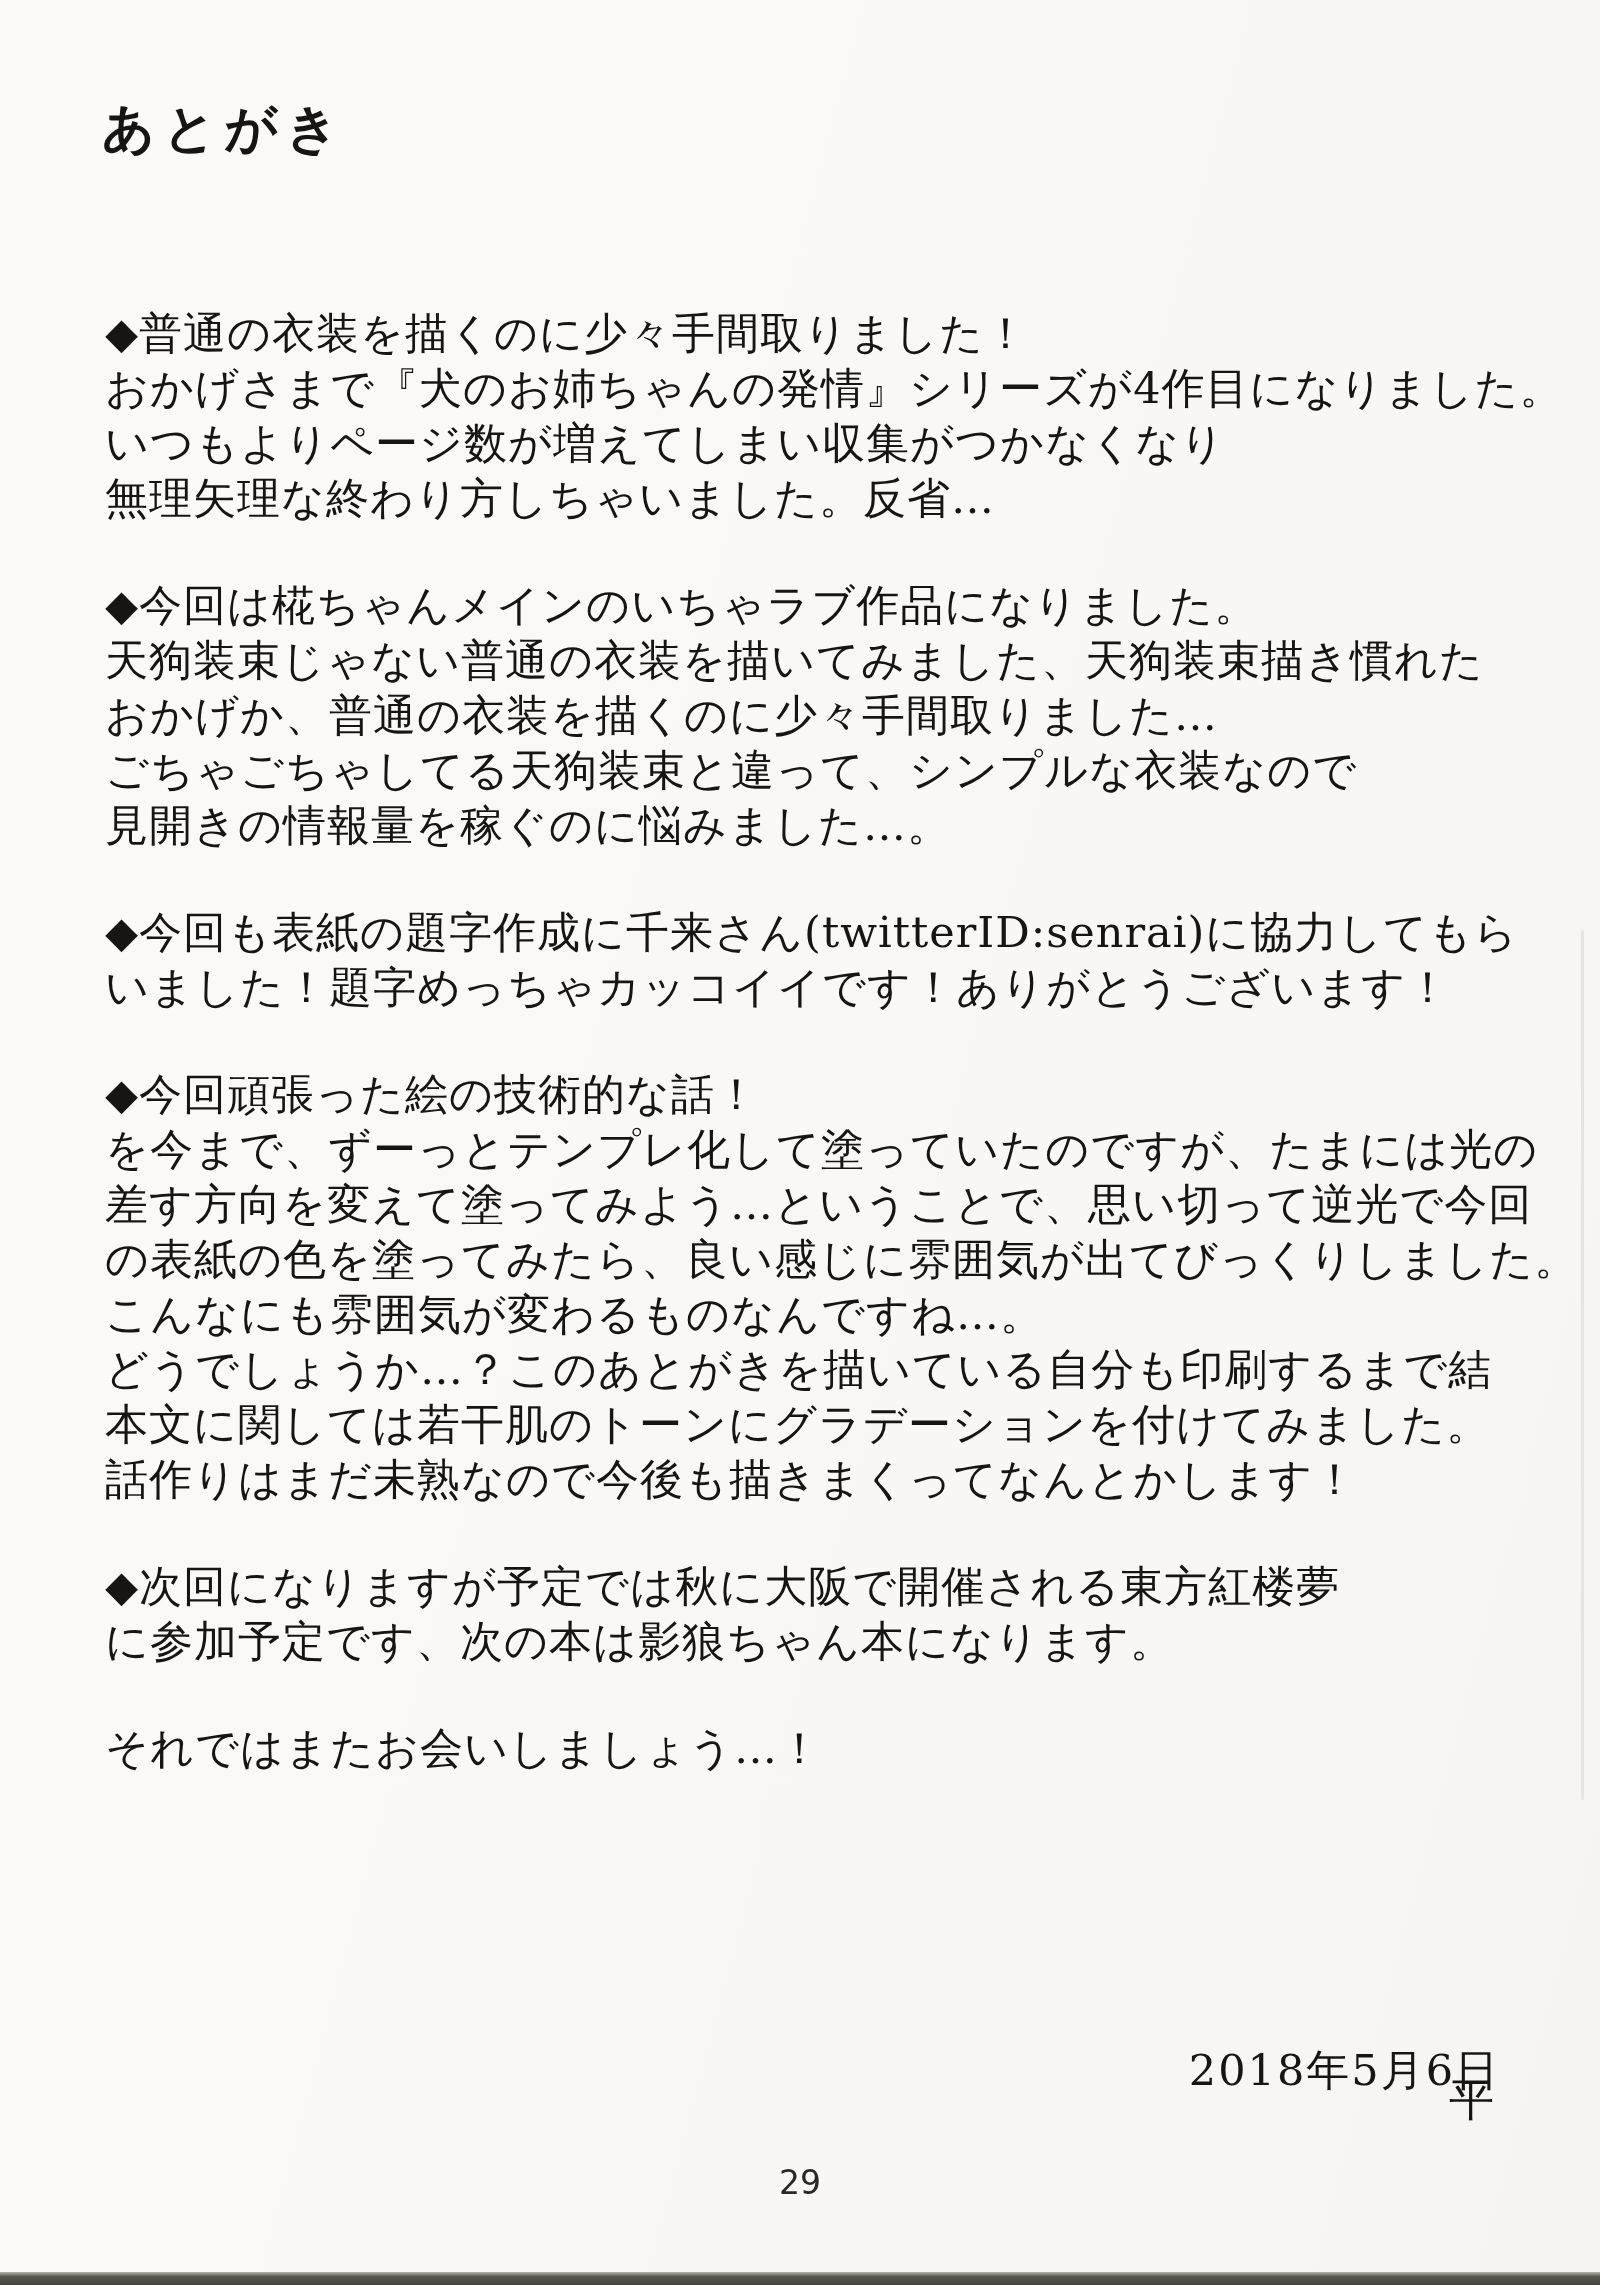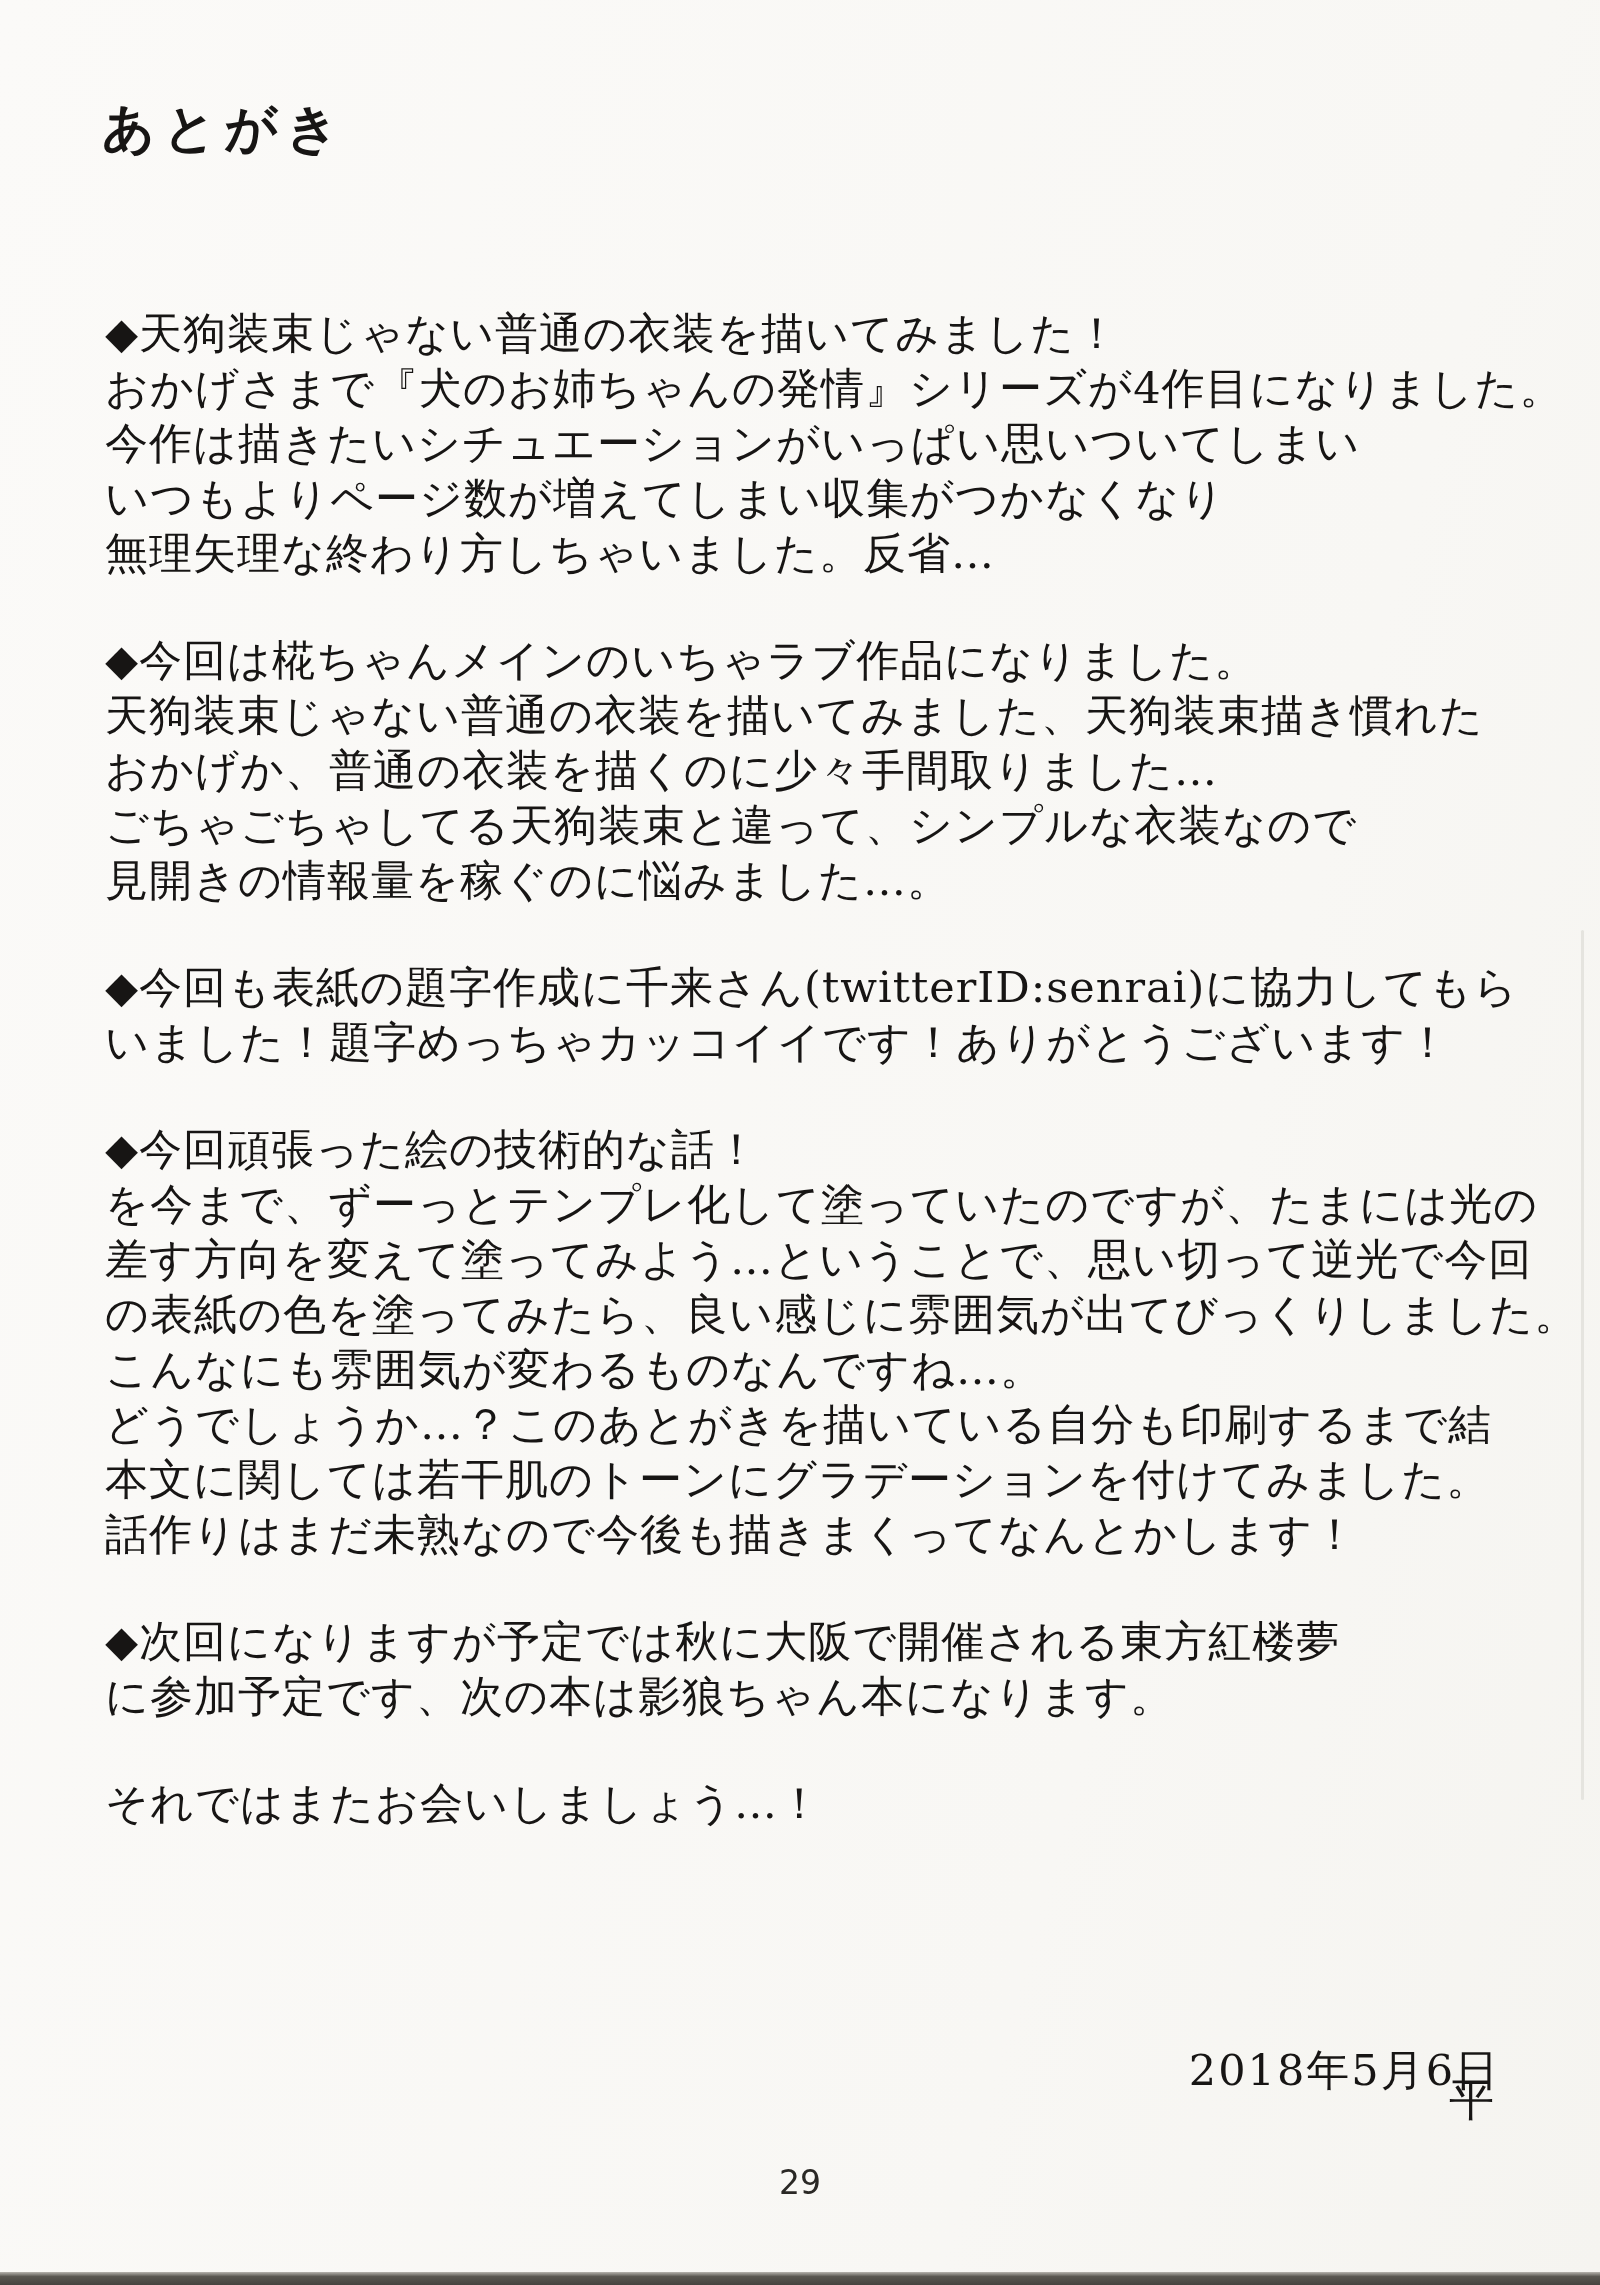--- a/index.html
+++ b/index.html
@@ -91,23 +91,22 @@
 </style>
 </head>
 <body>
 
 <div class="page">
 
   <div class="title">あとがき</div>
 
   <div class="body-text">
       <div class="paragraph">
-        <div class="text-line">◆天狗装束じゃない普通の衣装を描いてみました！</div>
+        <div class="text-line">◆普通の衣装を描くのに少々手間取りました！</div>
         <div class="text-line">おかげさまで『犬のお姉ちゃんの発情』シリーズが4作目になりました。</div>
-        <div class="text-line">今作は描きたいシチュエーションがいっぱい思いついてしまい</div>
         <div class="text-line">いつもよりページ数が増えてしまい収集がつかなくなり</div>
         <div class="text-line">無理矢理な終わり方しちゃいました。反省…</div>
       </div>
       <div class="paragraph">
         <div class="text-line">◆今回は椛ちゃんメインのいちゃラブ作品になりました。</div>
         <div class="text-line">天狗装束じゃない普通の衣装を描いてみました、天狗装束描き慣れた</div>
         <div class="text-line">おかげか、普通の衣装を描くのに少々手間取りました…</div>
         <div class="text-line">ごちゃごちゃしてる天狗装束と違って、シンプルな衣装なので</div>
         <div class="text-line">見開きの情報量を稼ぐのに悩みました…。</div>
       </div>

